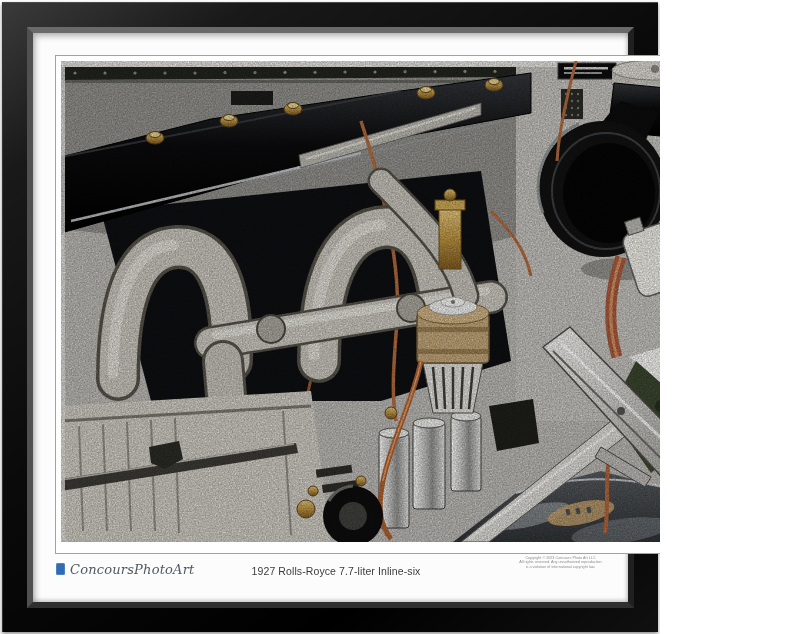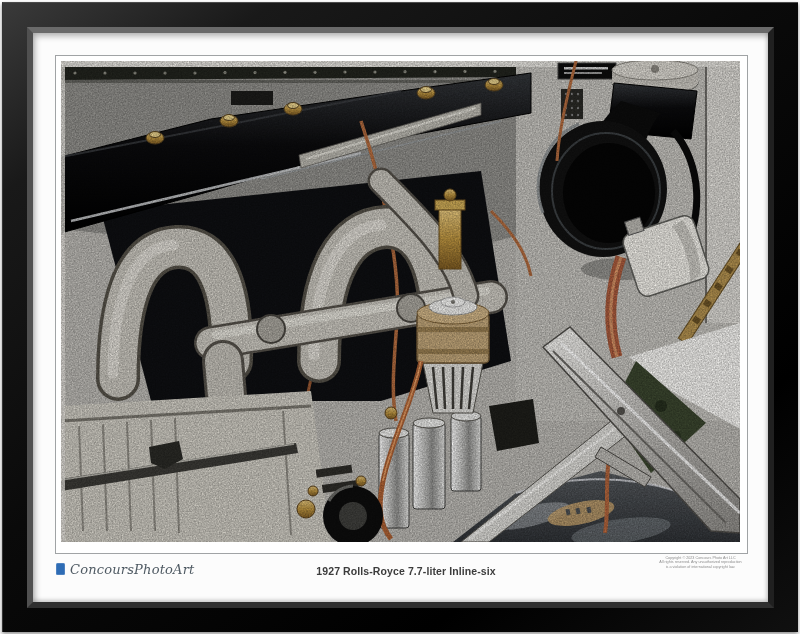--- a/index.html
+++ b/index.html
@@ -1,16 +1,16 @@
 <!DOCTYPE html>
 <html><head>
 <meta charset="utf-8">
 <style>
   html,body{margin:0;padding:0;background:#ffffff;}
-  .stage{position:relative;width:800px;height:634px;background:#ffffff;overflow:hidden;
+  .stage{position:relative;width:660px;height:634px;background:#ffffff;overflow:hidden;
          font-family:"Liberation Sans",sans-serif;}
   
   .frame{position:absolute;inset:2px;
          background:linear-gradient(145deg,#3a3a3a 0%,#191919 16%,#0a0a0a 45%,#000 78%,#101010 100%);
          border-top:1px solid #4b4b4b;border-left:1px solid #353535;
          box-shadow:0 2px 4px rgba(0,0,0,.45);}
   .bevel{position:absolute;inset:24px;border:6px solid;
          border-color:#6a6a6a #202020 #2f2f2f #505050;}
   .mat{position:absolute;inset:30px;background:#fcfcfc;
        box-shadow:inset 2px 3px 6px rgba(0,0,0,.30), inset -1px -2px 4px rgba(0,0,0,.18);}
@@ -19,21 +19,21 @@
                  border:1px solid #a0a3a5;background:#ffffff;}
   .photo{position:absolute;left:61px;top:61px;width:679px;height:481px;overflow:hidden;background:#b9b7b2;}
   .photo svg{display:block;width:100%;height:100%;}
   
   .logo{position:absolute;left:56px;top:561px;height:16px;display:flex;align-items:center;gap:5px;}
   .logo-icon{width:9px;height:12px;background:#2e6cb5;border-radius:1.5px;
              box-shadow:inset 0 0 0 1px rgba(255,255,255,.15);}
   .logo-text{font-family:"DejaVu Serif","Liberation Serif",serif;font-style:italic;
              font-size:13px;color:#4f5a63;letter-spacing:.2px;white-space:nowrap;}
   .caption{position:absolute;left:12px;right:0;top:565px;text-align:center;
-           font-size:10.5px;color:#3c3c3c;letter-spacing:.1px;font-weight:bold;}
+           font-size:10.5px;color:#3c3c3c;letter-spacing:.1px;}
   .copyright{position:absolute;right:53px;top:556px;width:150px;text-align:center;
              font-size:6px;line-height:1.2;color:#8d8d8d;
              transform:scale(.62);transform-origin:top right;}
   .copyright span{display:block;}
 </style>
 </head>
 <body>
 
 <div class="stage">
   <div class="frame">

